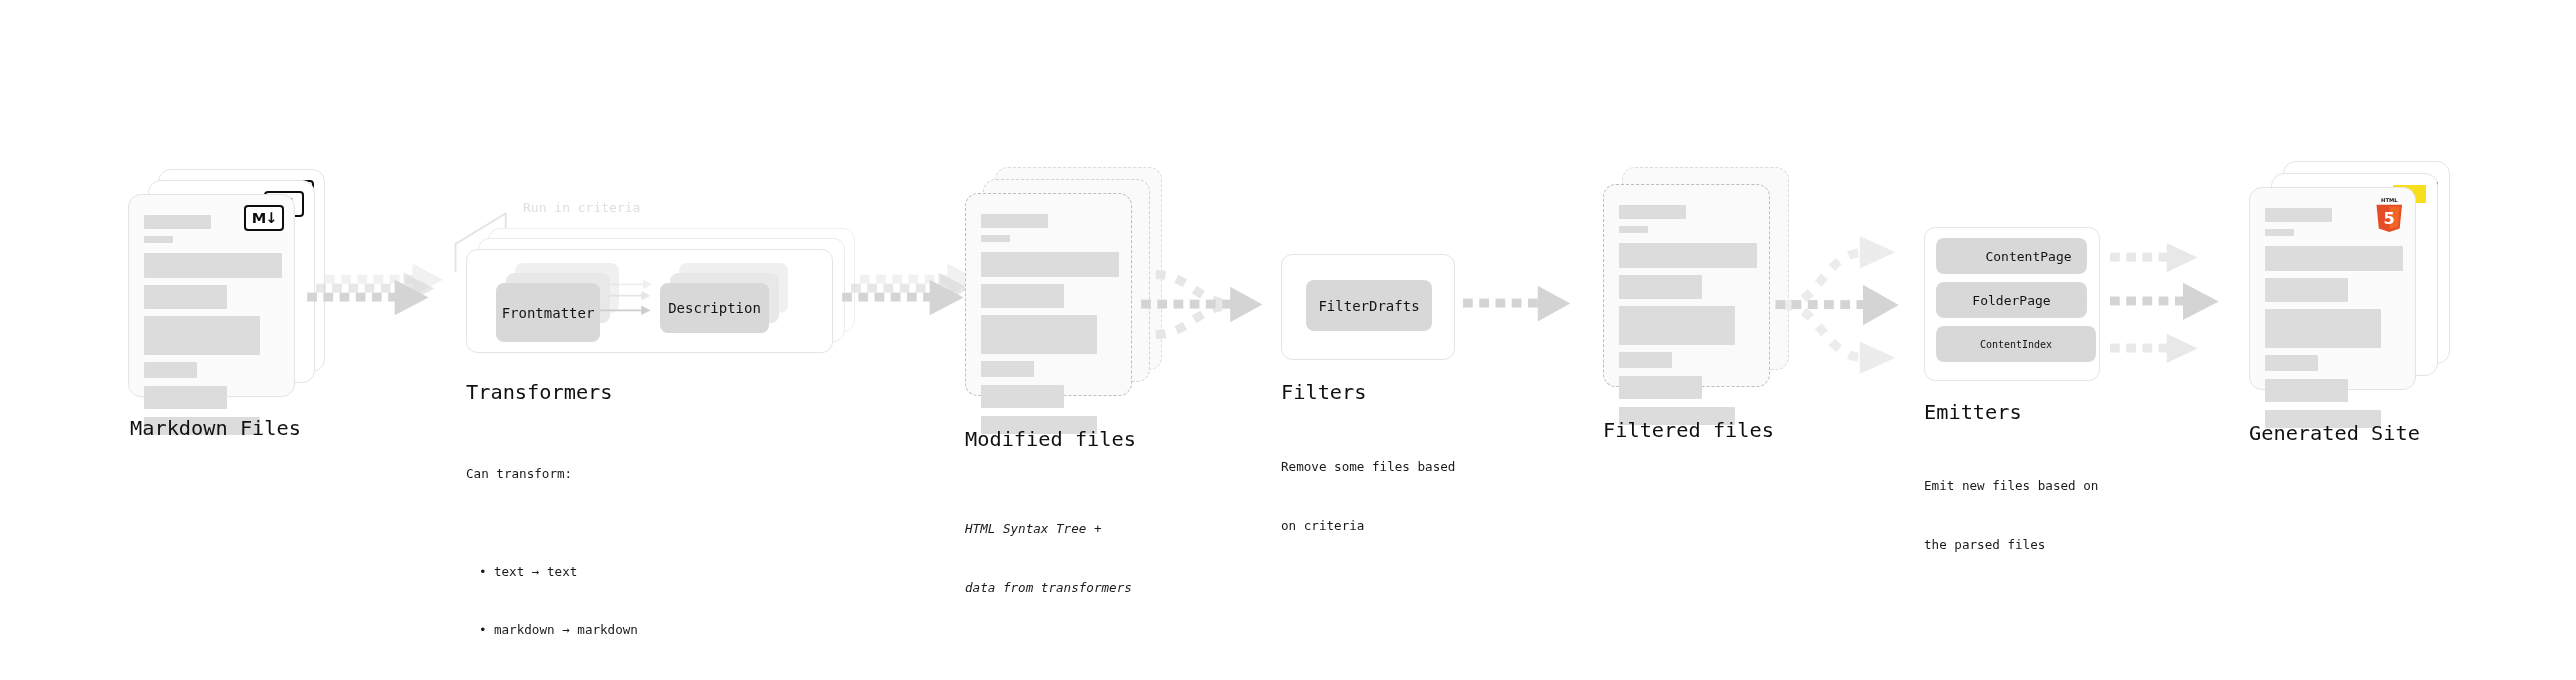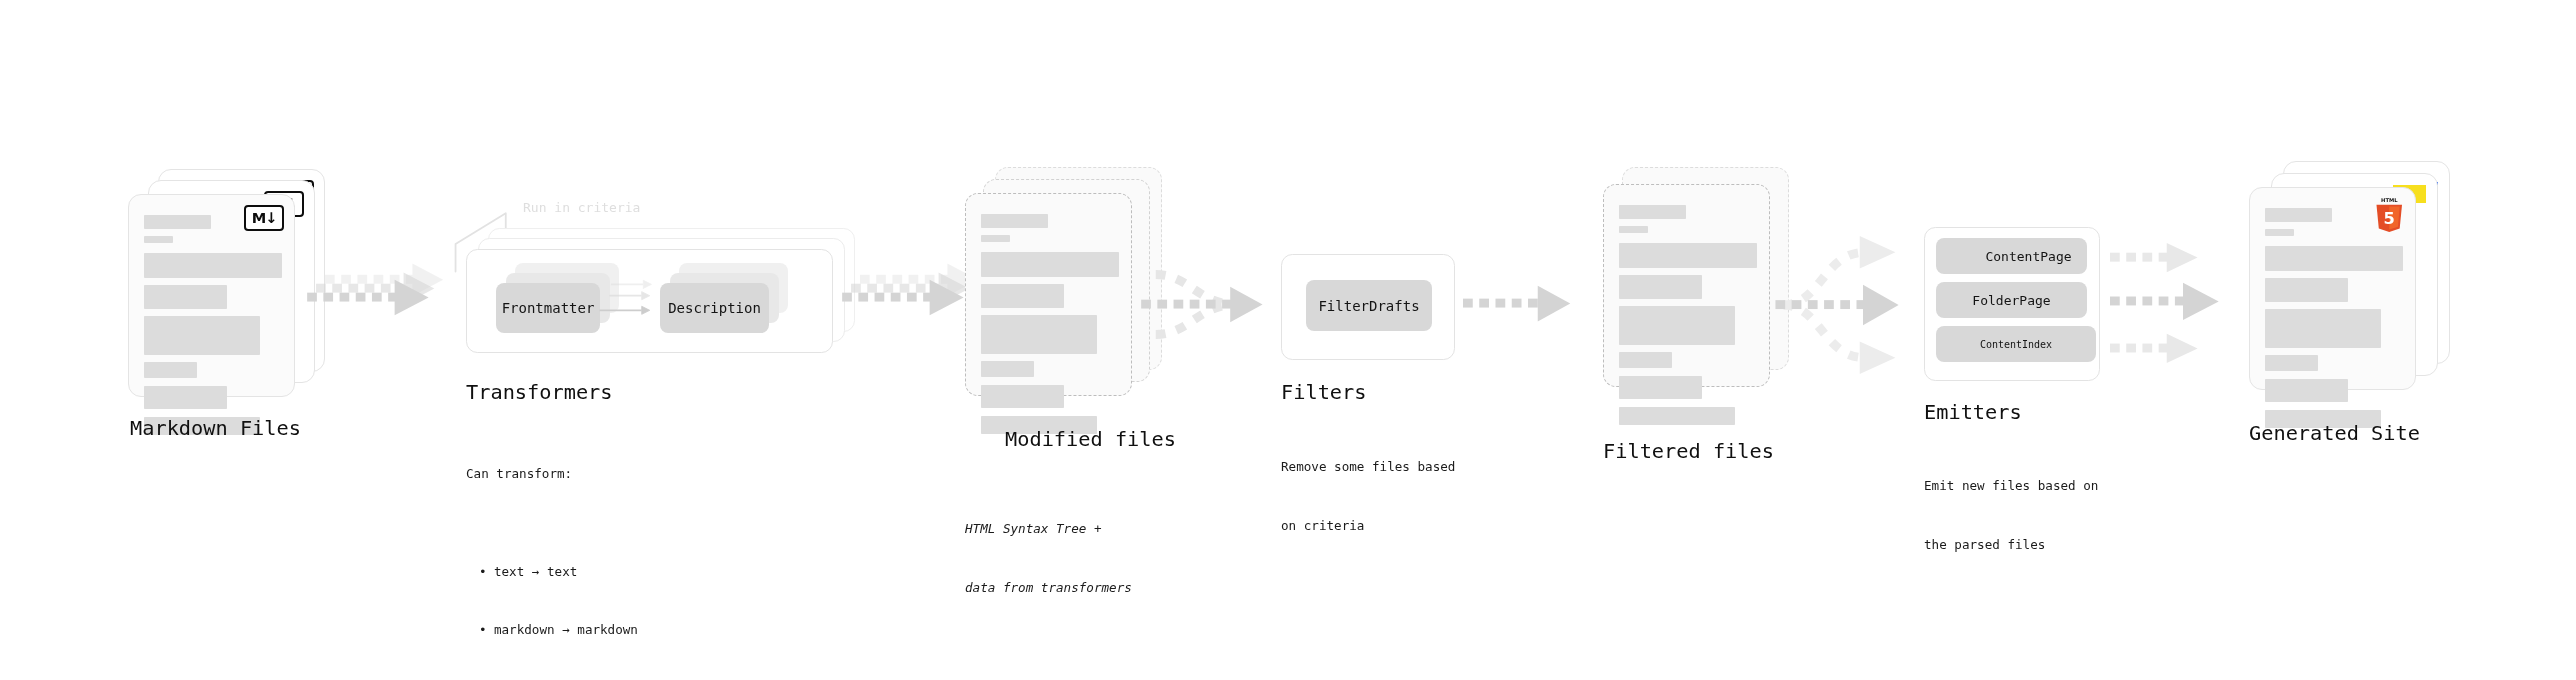--- a/index.html
+++ b/index.html
@@ -179,21 +179,21 @@
   </svg>
   <div class="ghostlabel" style="left:523px;top:200px;">Run in criteria</div>
 
   <div class="groupbox" style="left:488px;top:228px;width:367px;height:104px;border-color:#efefef;"></div>
   <div class="groupbox" style="left:478px;top:238px;width:367px;height:104px;border-color:#ececec;"></div>
   <div class="groupbox" style="left:466px;top:249px;width:367px;height:104px;">
   </div>
 
   <div class="chip paler" style="left:515px;top:263px;width:104px;height:50px;"></div>
   <div class="chip pale" style="left:506px;top:273px;width:104px;height:50px;"></div>
-  <div class="chip" style="left:496px;top:283px;width:104px;height:50px;">Frontmatter</div>
+  <div class="chip" style="left:496px;top:283px;width:104px;height:59px;">Frontmatter</div>
 
   <div class="chip paler" style="left:679px;top:263px;width:109px;height:50px;"></div>
   <div class="chip pale" style="left:670px;top:273px;width:109px;height:50px;"></div>
   <div class="chip" style="left:660px;top:283px;width:109px;height:50px;">Description</div>
 
   <svg class="abs" style="left:606px;top:268px;" width="73" height="70" viewBox="0 0 90 86">
     <g stroke="#dcdcdc" fill="#dcdcdc">
       <g opacity="0.45" transform="translate(2,2)">
         <line x1="4" y1="18" x2="44" y2="18" stroke-width="2.2"></line>
         <polygon points="44,13 54,18 44,23"></polygon>
@@ -258,21 +258,21 @@
       <div class="bar" style="width:67px;height:14.6px;"></div>
       <div class="bar" style="width:29px;height:6.5px;margin-bottom:9.8px;"></div>
       <div class="bar" style="width:138px;height:25px;"></div>
       <div class="bar" style="width:83px;height:23.6px;"></div>
       <div class="bar" style="width:116px;height:39px;"></div>
       <div class="bar" style="width:53px;height:16.3px;"></div>
       <div class="bar" style="width:83px;height:23.6px;"></div>
       <div class="bar" style="width:116px;height:18px;"></div>
     </div>
   </div>
-  <div class="caption-title" style="left:965px;top:427px;margin-left:40px;">Modified files</div>
+  <div class="caption-title" style="left:965px;top:427px;">Modified files</div>
   <div class="caption-sub" style="left:965px;top:480px;font-style:italic;">
     <div>HTML Syntax Tree +</div>
     <div>data from transformers</div>
   </div>
 
   <svg class="abs" style="left:1141px;top:260px;" width="146" height="89" viewBox="0 0 180 110">
     <g>
       <path d="M18 92 C 60 92, 70 55, 118 55" fill="none" stroke="#e6e6e6" stroke-width="11" stroke-dasharray="12 14" stroke-linecap="butt"></path>
       <path d="M18 18 C 60 18, 70 55, 118 55" fill="none" stroke="#e6e6e6" stroke-width="11" stroke-dasharray="12 14" stroke-linecap="butt"></path>
       <g fill="#d4d4d4">
@@ -312,21 +312,21 @@
       <div class="bar" style="width:67px;height:14.6px;"></div>
       <div class="bar" style="width:29px;height:6.5px;margin-bottom:9.8px;"></div>
       <div class="bar" style="width:138px;height:25px;"></div>
       <div class="bar" style="width:83px;height:23.6px;"></div>
       <div class="bar" style="width:116px;height:39px;"></div>
       <div class="bar" style="width:53px;height:16.3px;"></div>
       <div class="bar" style="width:83px;height:23.6px;"></div>
       <div class="bar" style="width:116px;height:18px;"></div>
     </div>
   </div>
-  <div class="caption-title" style="left:1603px;top:439px;">Filtered files</div>
+  <div class="caption-title" style="left:1603px;top:418px;">Filtered files</div>
 
   <svg class="abs" style="left:1775px;top:228px;" width="163" height="154" viewBox="0 0 200 190">
     <g>
       <path d="M10 95 C 55 95, 60 30, 110 30" fill="none" stroke="#ececec" stroke-width="11" stroke-dasharray="12 14"></path>
       <path d="M10 95 C 55 95, 60 160, 110 160" fill="none" stroke="#ececec" stroke-width="11" stroke-dasharray="12 14"></path>
       <g fill="#ececec">
           <polygon points="104,10 148,30 104,50"></polygon>
         </g>
       <g fill="#ececec">
           <polygon points="104,140 148,160 104,180"></polygon>

